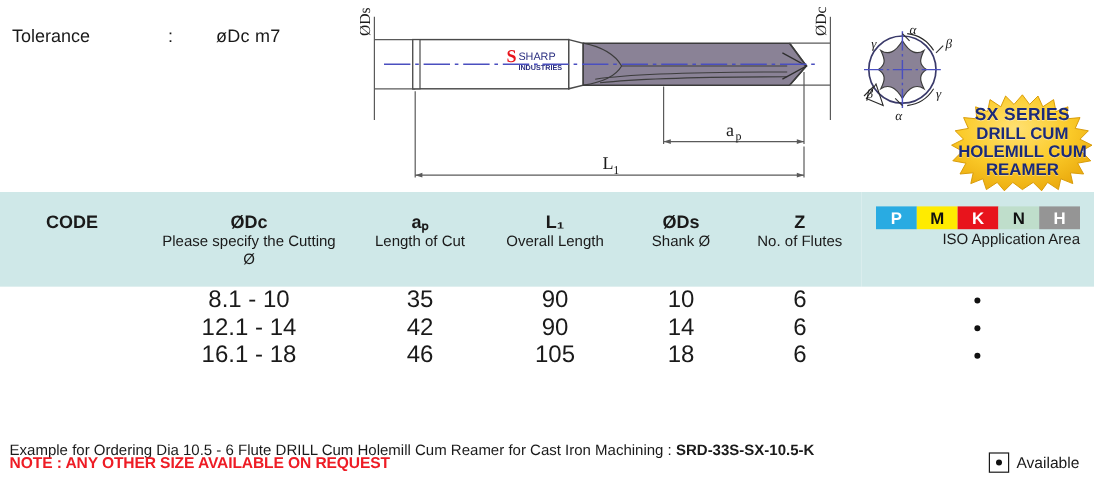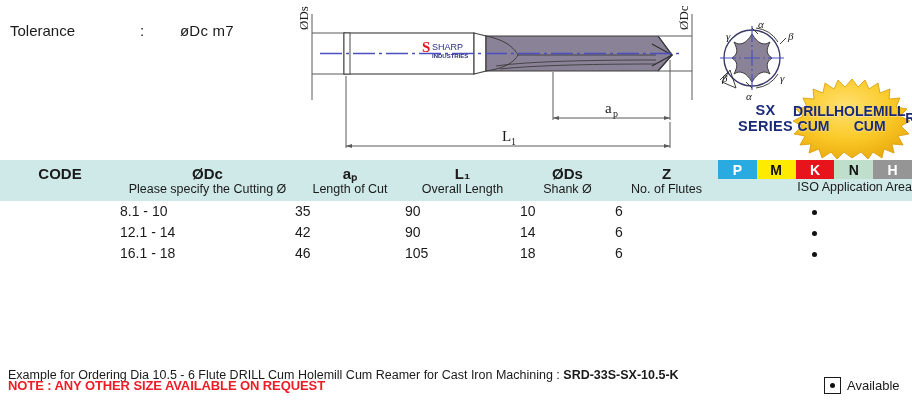--- a/index.html
+++ b/index.html
@@ -23,35 +23,35 @@
   #drawing{left:300px;top:0px;width:420px;height:160px;}
   #drawing svg{display:block;}
 
   
   #end-view{left:706px;top:8px;width:100px;height:105px;}
 
   
   #sx-badge{left:792px;top:78px;width:120px;height:82px;}
   #sx-badge .badge-text{
     position:absolute;left:0;top:0;width:120px;height:82px;
-    display:flex;flex-direction:row;align-items:center;justify-content:center;
+    display:flex;flex-direction:column;align-items:center;justify-content:center;
     text-align:center;color:#1b2a78;font-weight:bold;line-height:1.08;
     text-shadow:0 1px 0 rgba(255,255,255,.35);
   }
   #sx-badge .l1{font-size:14.5px;letter-spacing:.3px;}
   #sx-badge .l2,#sx-badge .l3,#sx-badge .l4{font-size:14px;}
 
   
   #spec-table{left:0px;top:160px;width:912px;}
   table{border-collapse:collapse;width:912px;table-layout:fixed;}
   thead tr{background:#cfe8e8;}
-  th{padding:0;margin:0;vertical-align:top;}
+  th{padding:12px;margin:0;vertical-align:top;}
   .hd-main{font-size:15px;font-weight:bold;line-height:1.15;padding-top:5px;}
   .hd-sub{font-size:12.5px;font-weight:normal;line-height:1.15;padding-bottom:4px;}
-  tbody td{font-size:14px;height:21px;padding:0;}
+  tbody td{font-size:20px;text-align:center;height:21px;padding:0;}
   tbody tr.alt{background:#d5ecec;}
   tbody tr.plain{background:#ffffff;}
   td.code-cell{font-size:14.5px;font-weight:bold;text-align:center;letter-spacing:-.2px;}
   .dot{display:inline-block;width:5px;height:5px;border-radius:50%;background:#111;vertical-align:middle;}
 
   .iso-strip{display:flex;width:100%;height:19px;}
   .iso-box{flex:1;display:flex;align-items:center;justify-content:center;
            font-size:14px;font-weight:bold;height:19px;}
   .iso-P{background:#29abe2;color:#fff;}
   .iso-M{background:#ffeb00;color:#111;}

